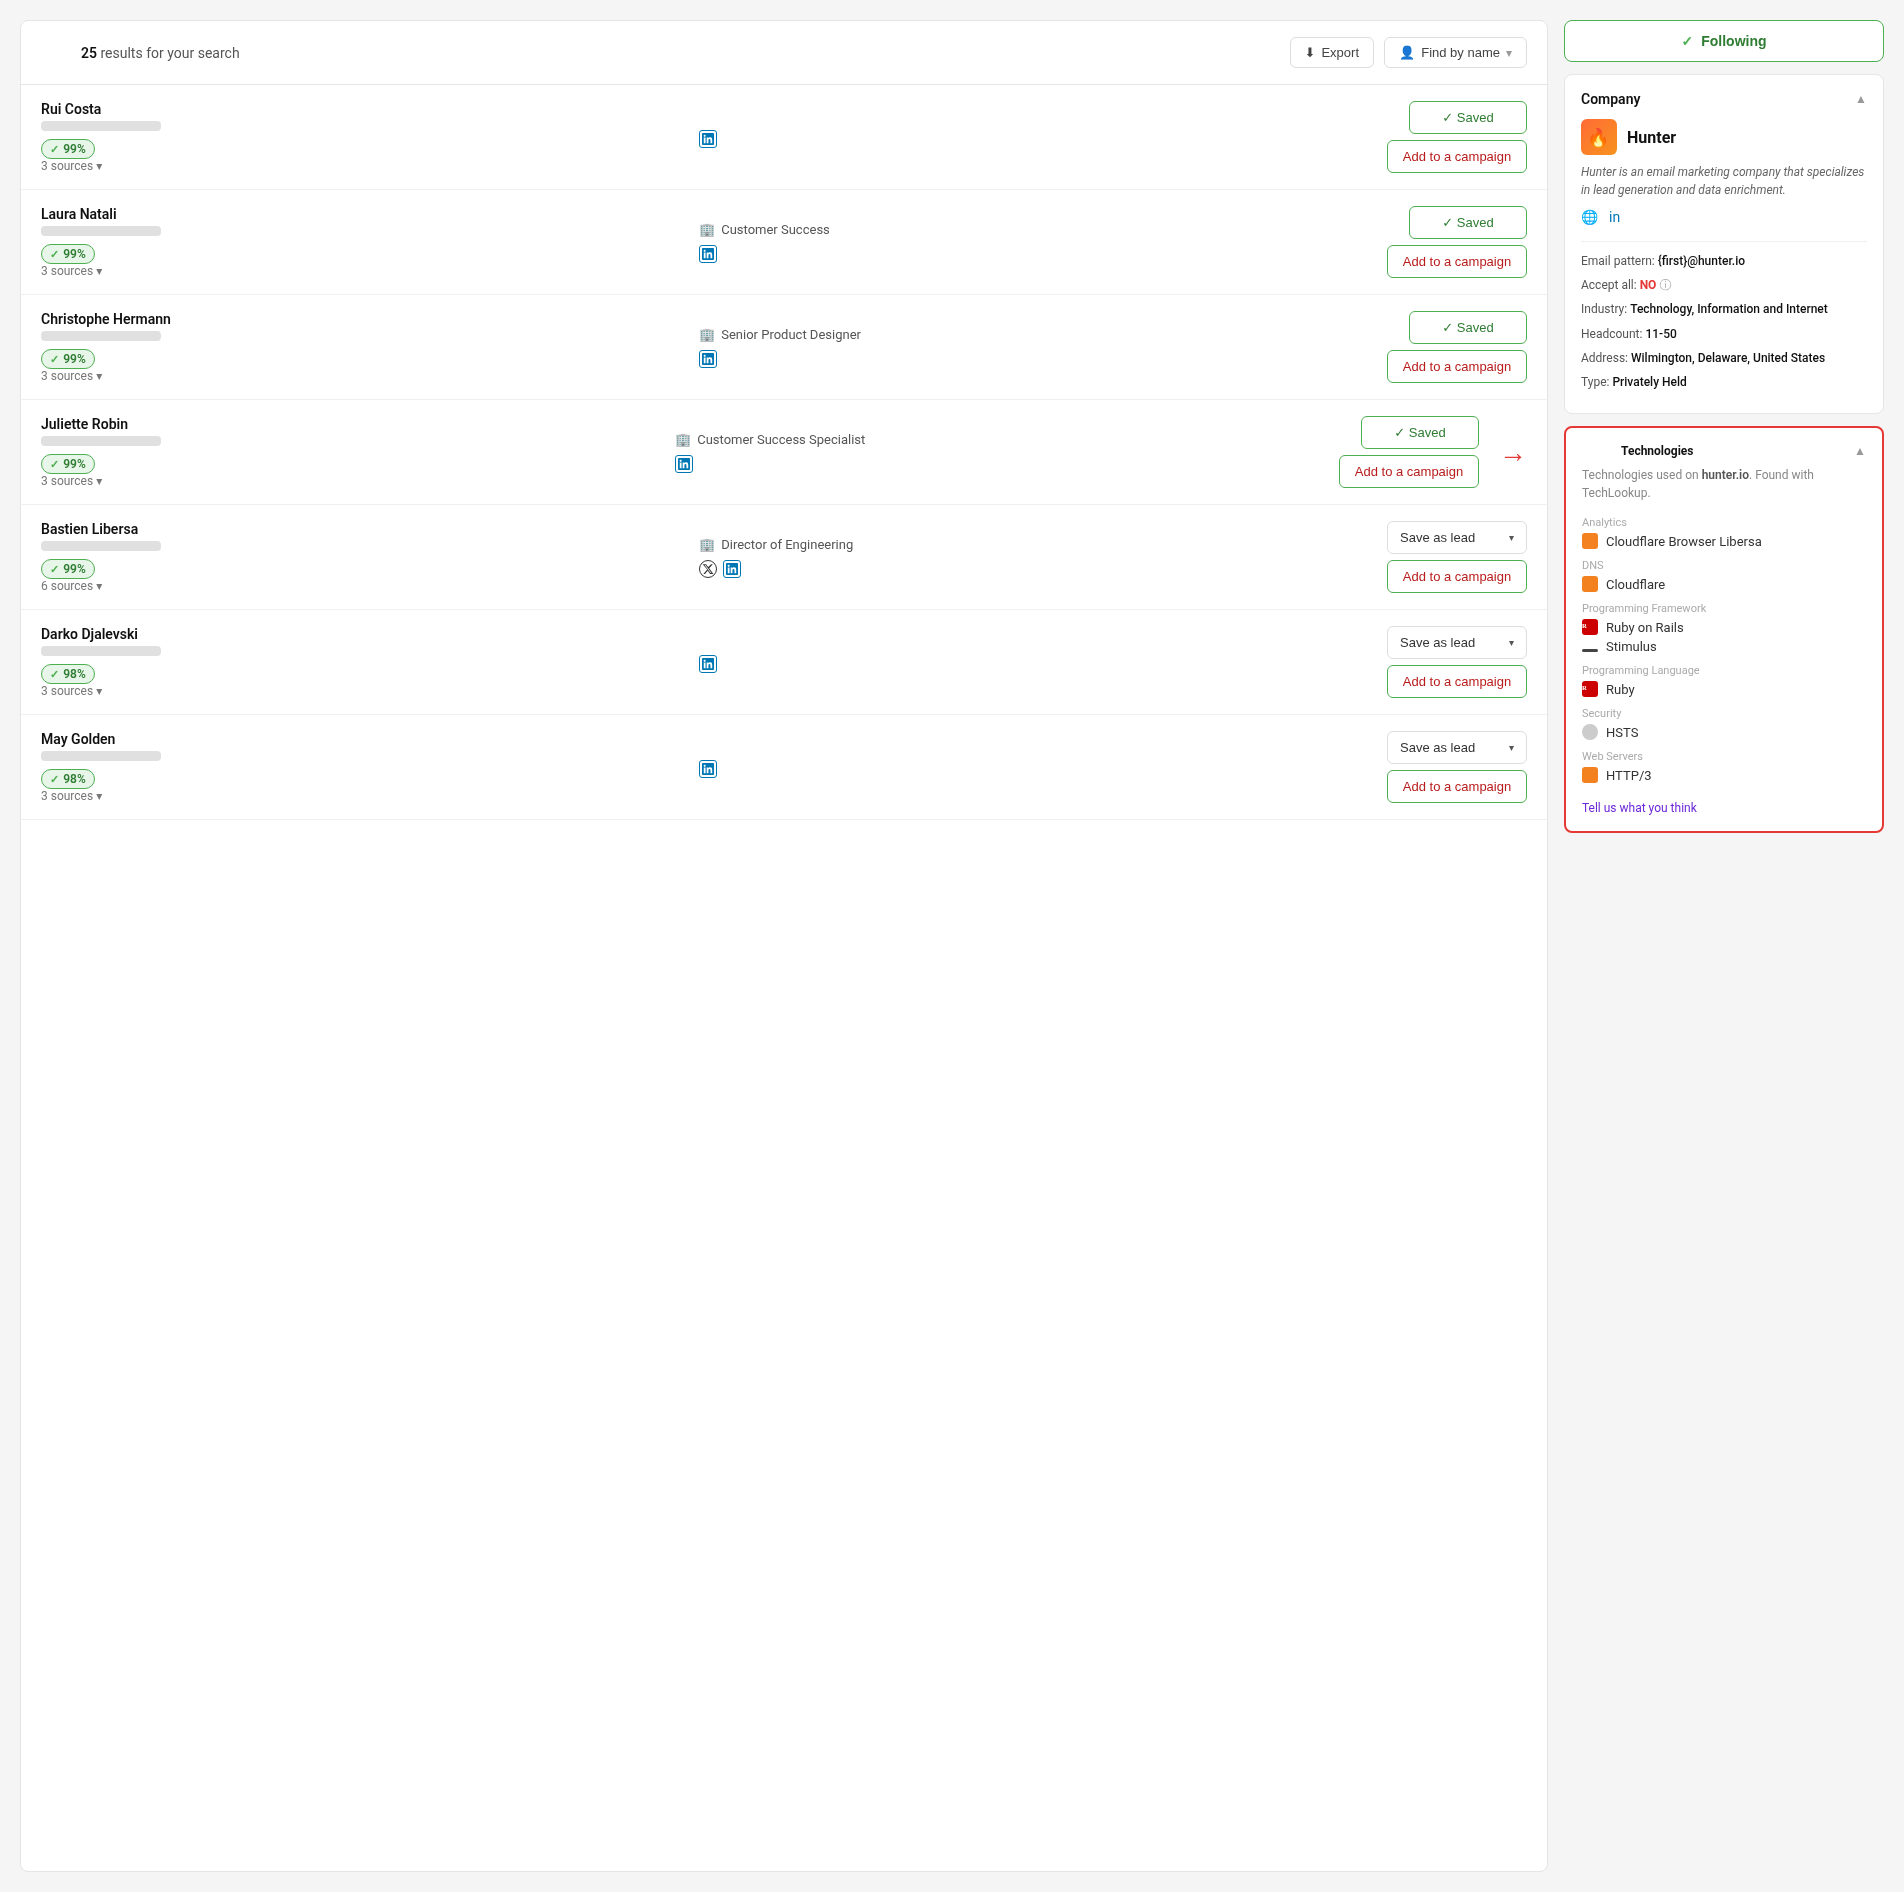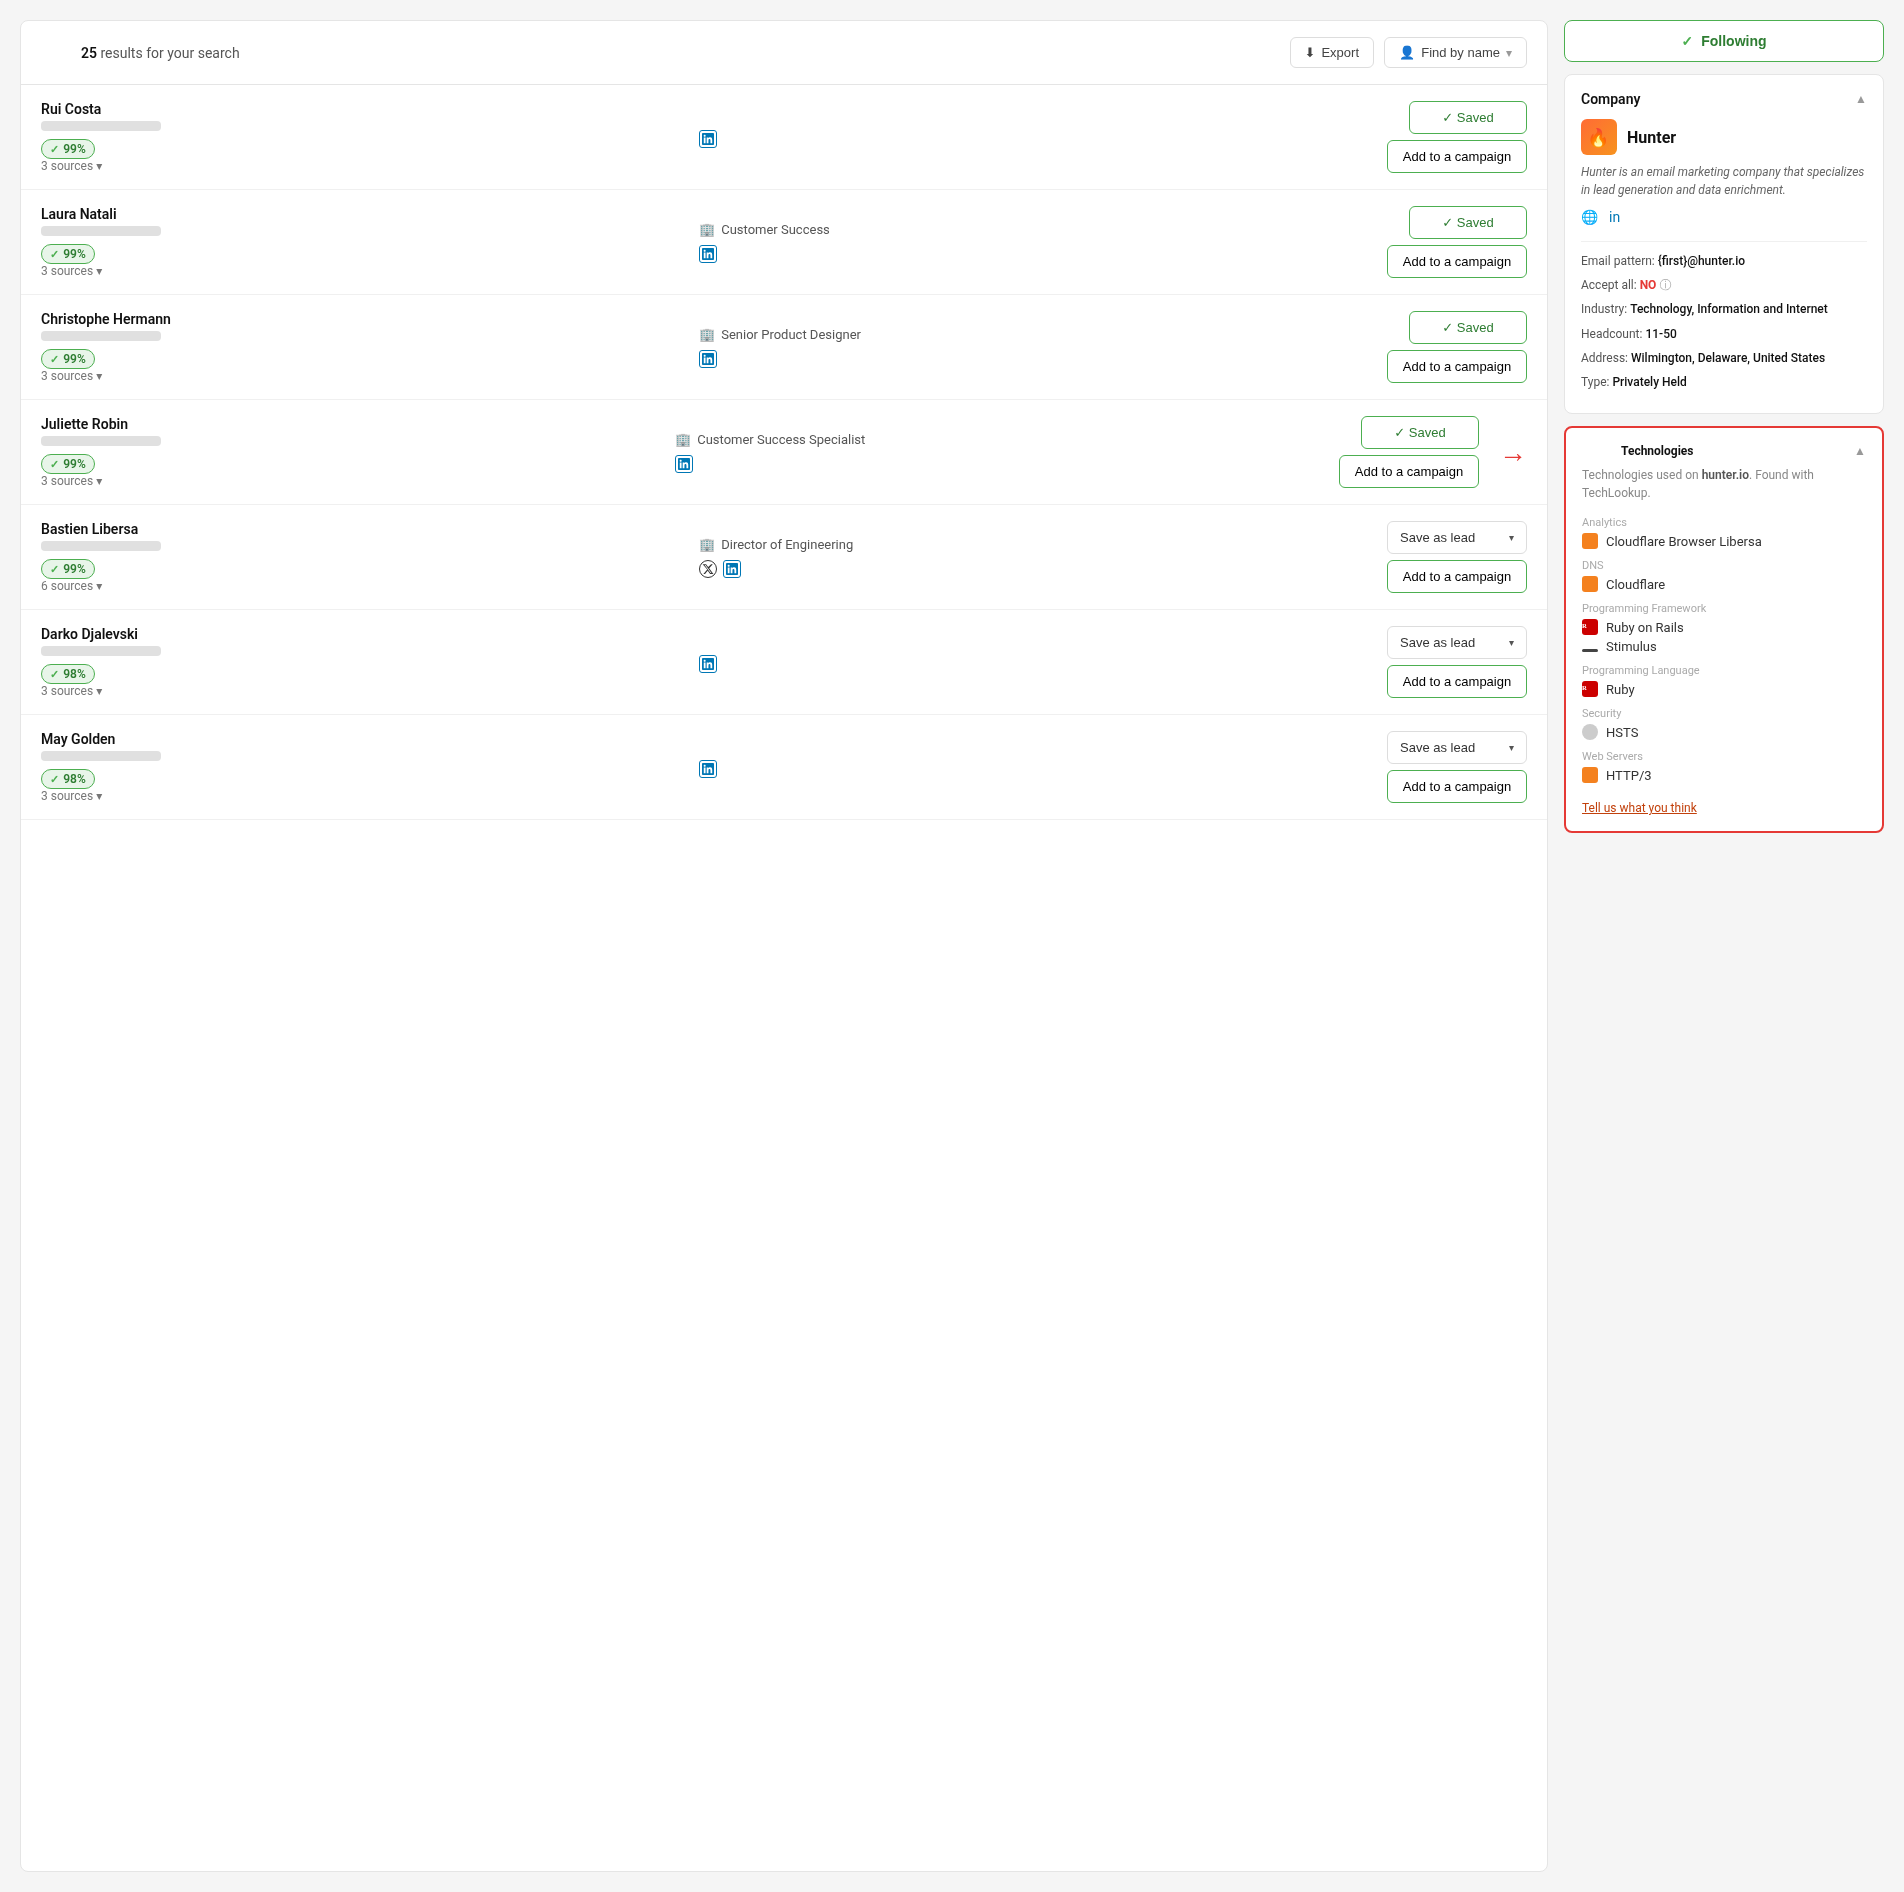--- a/index.html
+++ b/index.html
@@ -199,21 +199,21 @@
       align-items: center;
       justify-content: space-between;
       font-weight: 500;
     }
     .btn-campaign {
       width: 140px;
       padding: 8px 12px;
       background: #fff;
       border: 1.5px solid #4caf50;
       border-radius: 6px;
-      color: #000000;
+      color: #b91c1c;
       font-size: 13px;
       cursor: pointer;
       text-align: center;
       font-weight: 500;
     }
 
     
     .following-btn {
       display: flex;
       align-items: center;
@@ -341,22 +341,21 @@
       align-items: center;
       gap: 8px;
       margin-bottom: 4px;
     }
     .tech-item-name {
       font-size: 13px;
       color: #333;
     }
     .tell-us {
       font-size: 12px;
-      color: #c2410c;
-      text-decoration: underline;
+      color: #6d28d9;
       cursor: pointer;
       display: inline-block;
       margin-top: 8px;
     }
     .chevron-icon {
       color: #999;
       font-size: 12px;
     }
     .dropdown-arrow {
       color: #555;

